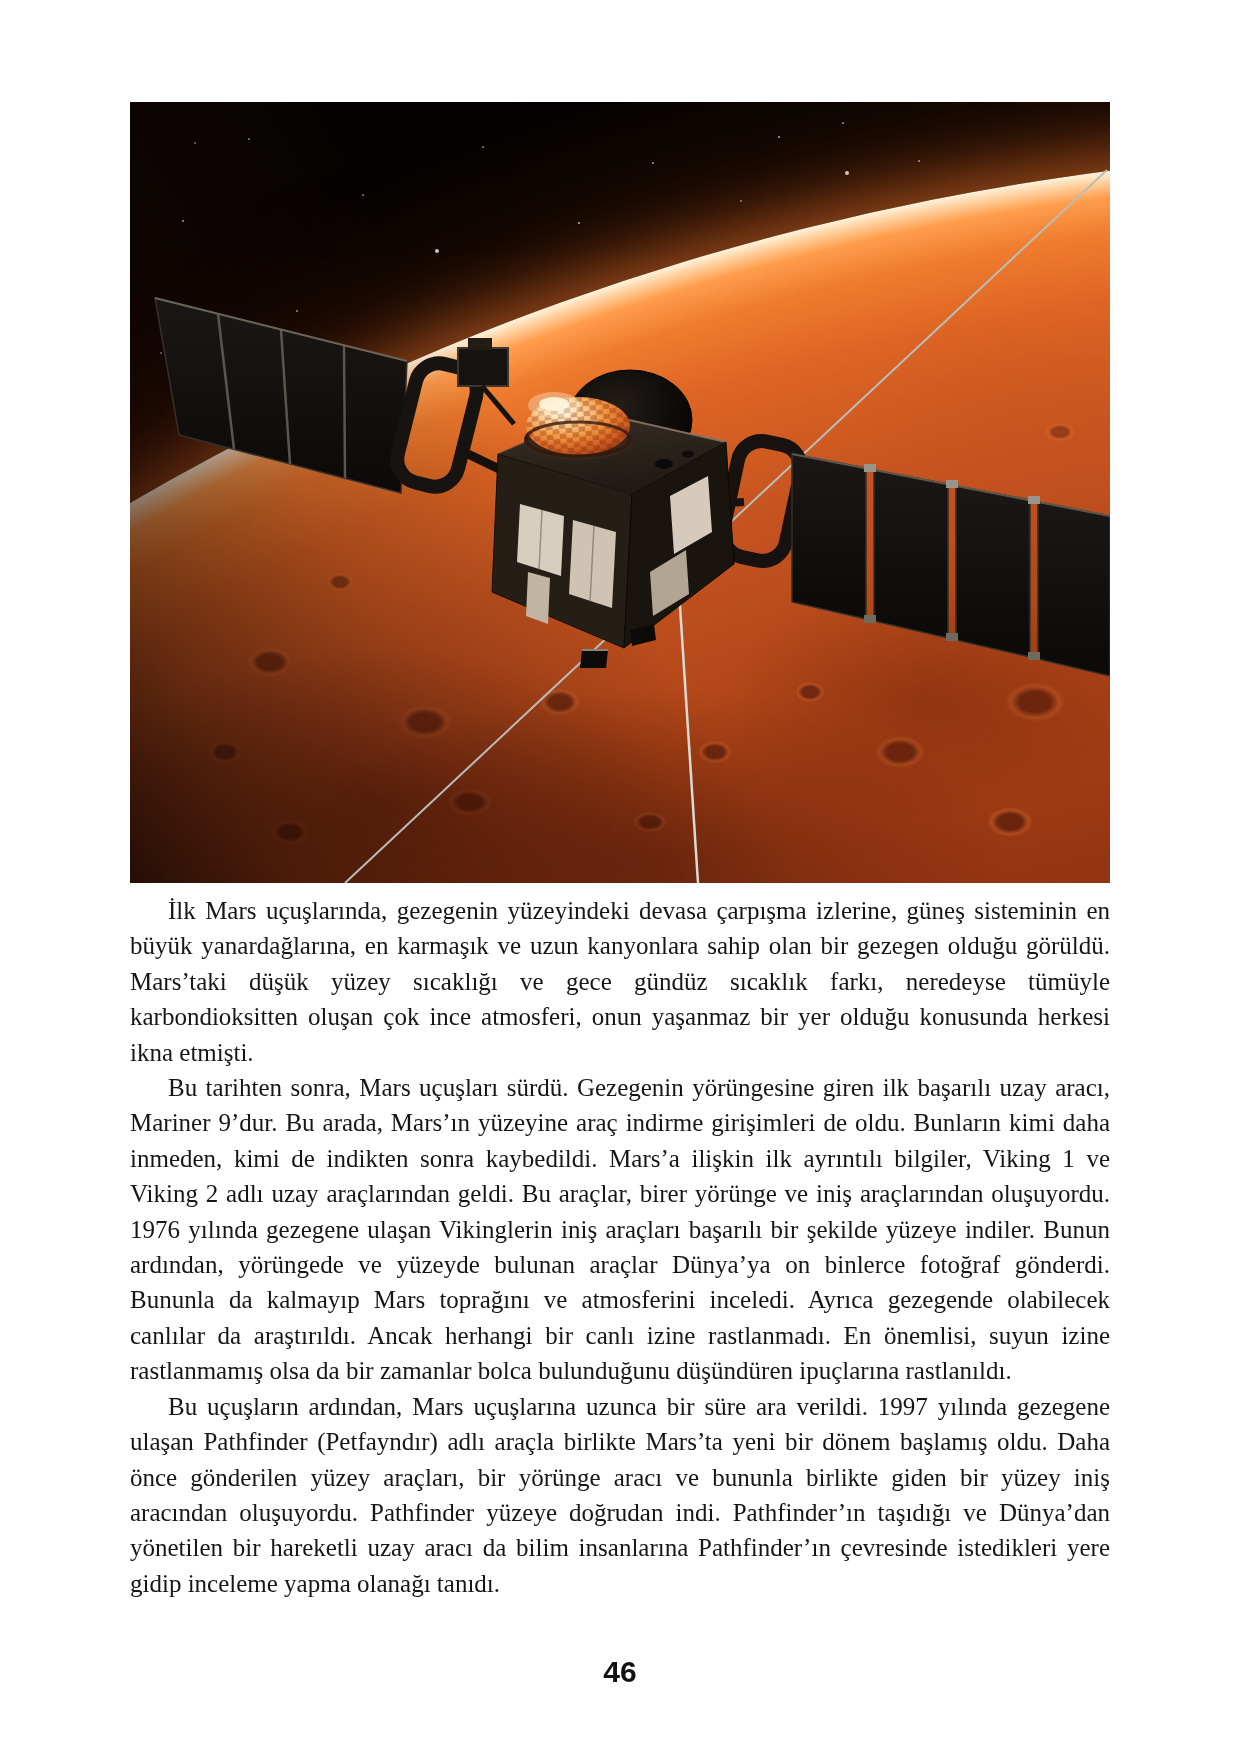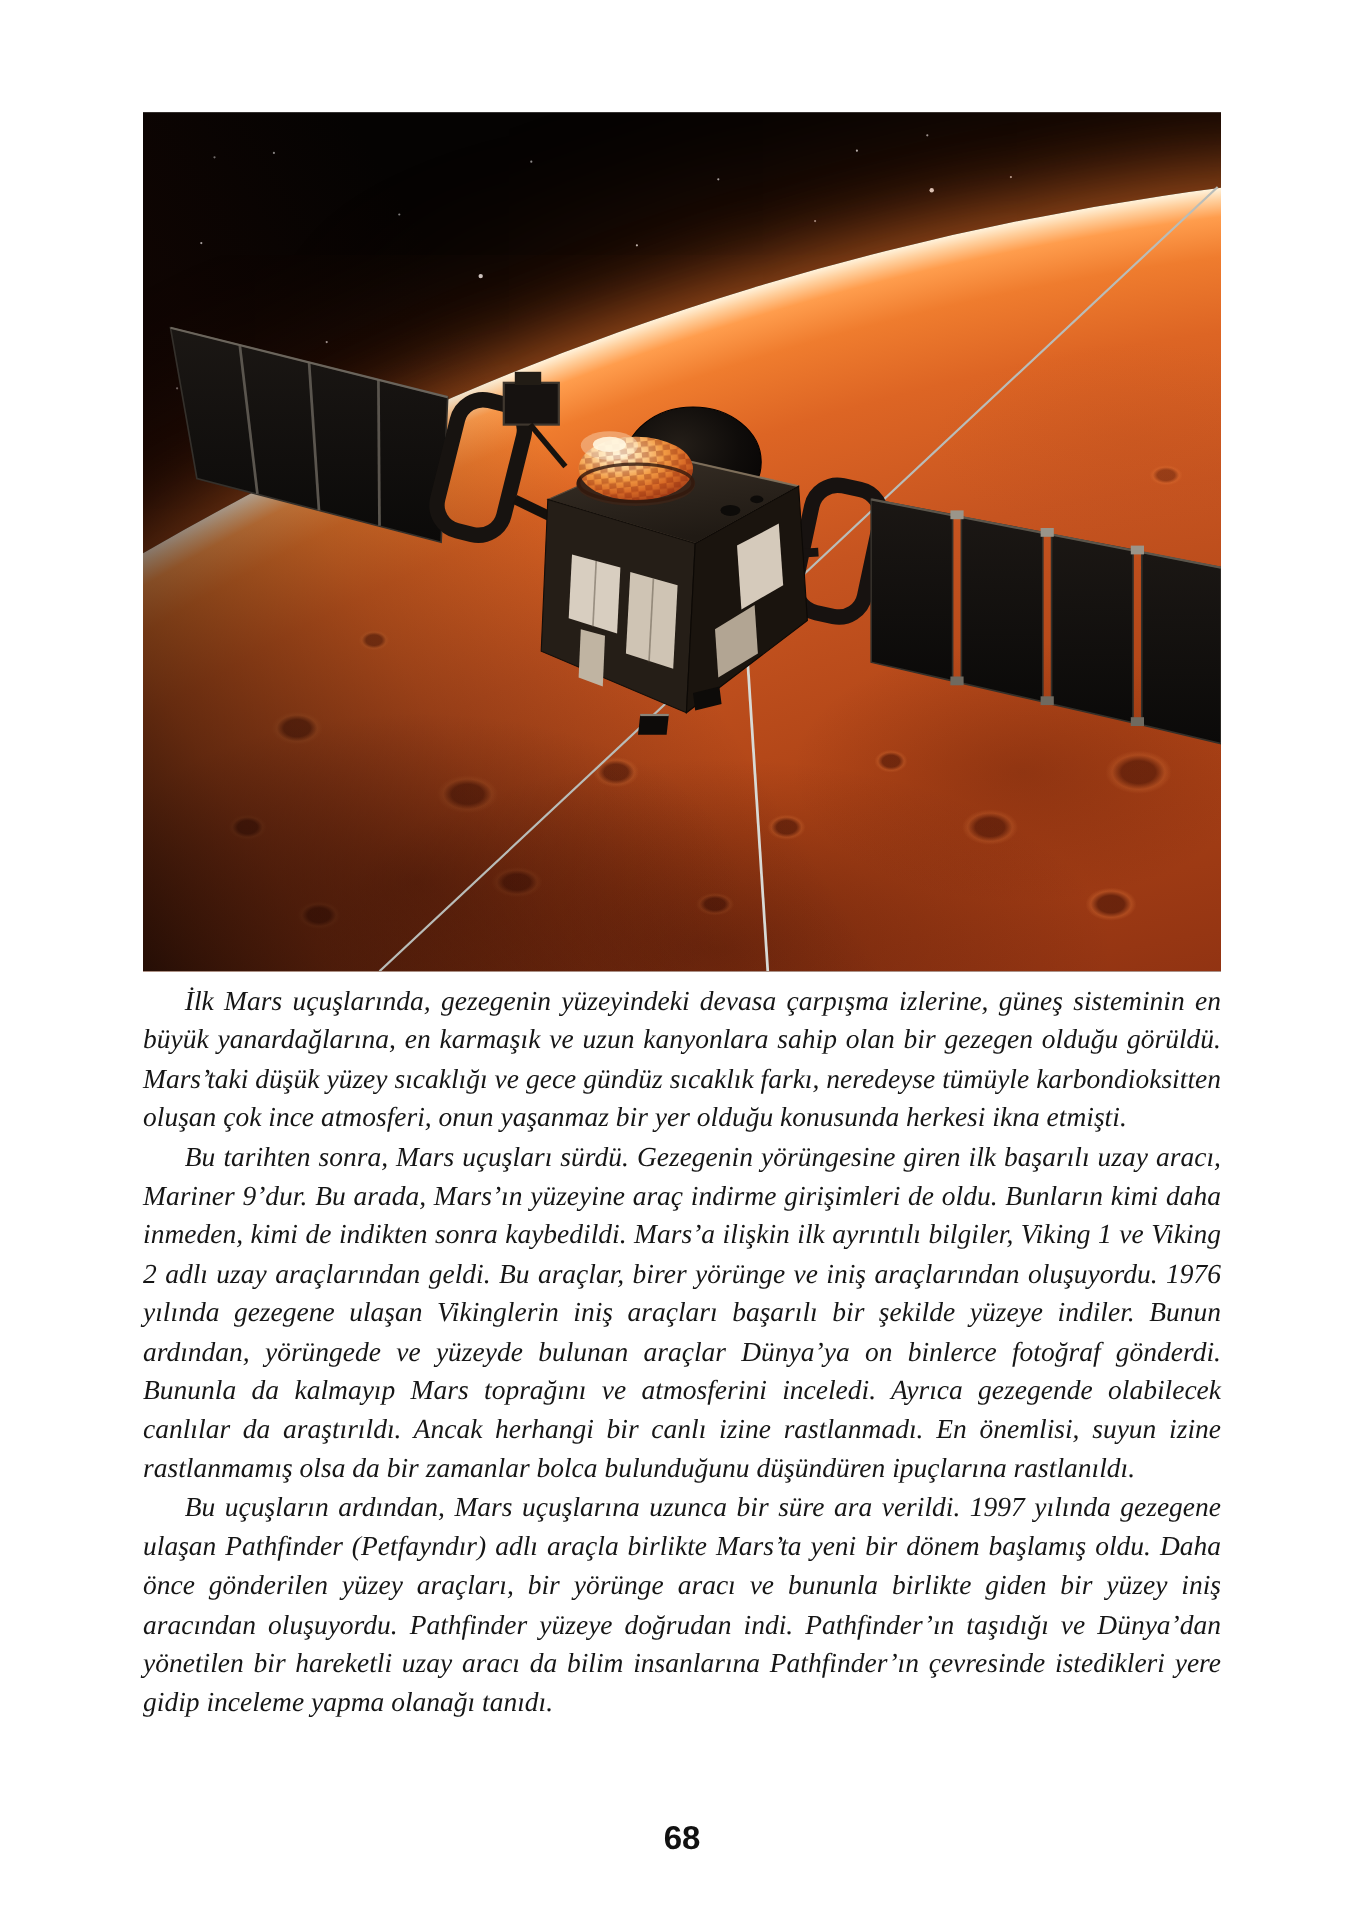--- a/index.html
+++ b/index.html
@@ -52,21 +52,21 @@
       radial-gradient(40px 26px at 880px 720px, rgba(60,16,6,.50) 30%, rgba(245,140,70,.22) 46%, rgba(0,0,0,0) 58%),
       radial-gradient(34px 22px at 160px 730px, rgba(60,16,6,.50) 30%, rgba(245,140,70,.22) 46%, rgba(0,0,0,0) 58%);}
   .terminator{position:absolute;left:0;top:0;width:980px;height:781px;
     background:linear-gradient(58deg, rgba(10,2,1,.85) 0%, rgba(22,5,2,.60) 12%,
                rgba(36,9,3,.30) 28%, rgba(0,0,0,0) 46%);}
   .craft{position:absolute;left:0;top:0;}
 
   
   .bodytext{position:absolute;left:130px;top:893px;width:980px;font-size:25px;line-height:35.4px;
             color:#161616;}
-  .bodytext p{margin:0;text-align:justify;text-indent:38px;hyphens:none;font-style:italic;}
+  .bodytext p{margin:0;text-align:justify;text-indent:38px;hyphens:none;}
   .pagenum{position:absolute;left:0;top:1655px;width:100%;text-align:center;
            font-family:"Liberation Sans", sans-serif;font-weight:bold;font-size:30px;color:#111;}
 </style>
 </head>
 <body>
 
 <div class="page">
 
   <figure class="figure">
     <div class="stars"></div>
@@ -168,14 +168,14 @@
       </g>
     </svg>
   </figure>
 
   <main class="bodytext">
     <p>İlk Mars uçuşlarında, gezegenin yüzeyindeki devasa çarpışma izlerine, güneş sisteminin en büyük yanardağlarına, en karmaşık ve uzun kanyonlara sahip olan bir gezegen olduğu görüldü. Mars’taki düşük yüzey sıcaklığı ve gece gündüz sıcaklık farkı, neredeyse tümüyle karbondioksitten oluşan çok ince atmosferi, onun yaşanmaz bir yer olduğu konusunda herkesi ikna etmişti.</p>
     <p>Bu tarihten sonra, Mars uçuşları sürdü. Gezegenin yörüngesine giren ilk başarılı uzay aracı, Mariner 9’dur. Bu arada, Mars’ın yüzeyine araç indirme girişimleri de oldu. Bunların kimi daha inmeden, kimi de indikten sonra kaybedildi. Mars’a ilişkin ilk ayrıntılı bilgiler, Viking 1 ve Viking 2 adlı uzay araçlarından geldi. Bu araçlar, birer yörünge ve iniş araçlarından oluşuyordu. 1976 yılında gezegene ulaşan Vikinglerin iniş araçları başarılı bir şekilde yüzeye indiler. Bunun ardından, yörüngede ve yüzeyde bulunan araçlar Dünya’ya on binlerce fotoğraf gönderdi. Bununla da kalmayıp Mars toprağını ve atmosferini inceledi. Ayrıca gezegende olabilecek canlılar da araştırıldı. Ancak herhangi bir canlı izine rastlanmadı. En önemlisi, suyun izine rastlanmamış olsa da bir zamanlar bolca bulunduğunu düşündüren ipuçlarına rastlanıldı.</p>
     <p>Bu uçuşların ardından, Mars uçuşlarına uzunca bir süre ara verildi. 1997 yılında gezegene ulaşan Pathfinder (Petfayndır) adlı araçla birlikte Mars’ta yeni bir dönem başlamış oldu. Daha önce gönderilen yüzey araçları, bir yörünge aracı ve bununla birlikte giden bir yüzey iniş aracından oluşuyordu. Pathfinder yüzeye doğrudan indi. Pathfinder’ın taşıdığı ve Dünya’dan yönetilen bir hareketli uzay aracı da bilim insanlarına Pathfinder’ın çevresinde istedikleri yere gidip inceleme yapma olanağı tanıdı.</p>
   </main>
 
-  <div class="pagenum">68</div>
+  <div class="pagenum">46</div>
 </div>
 
 </body></html>

